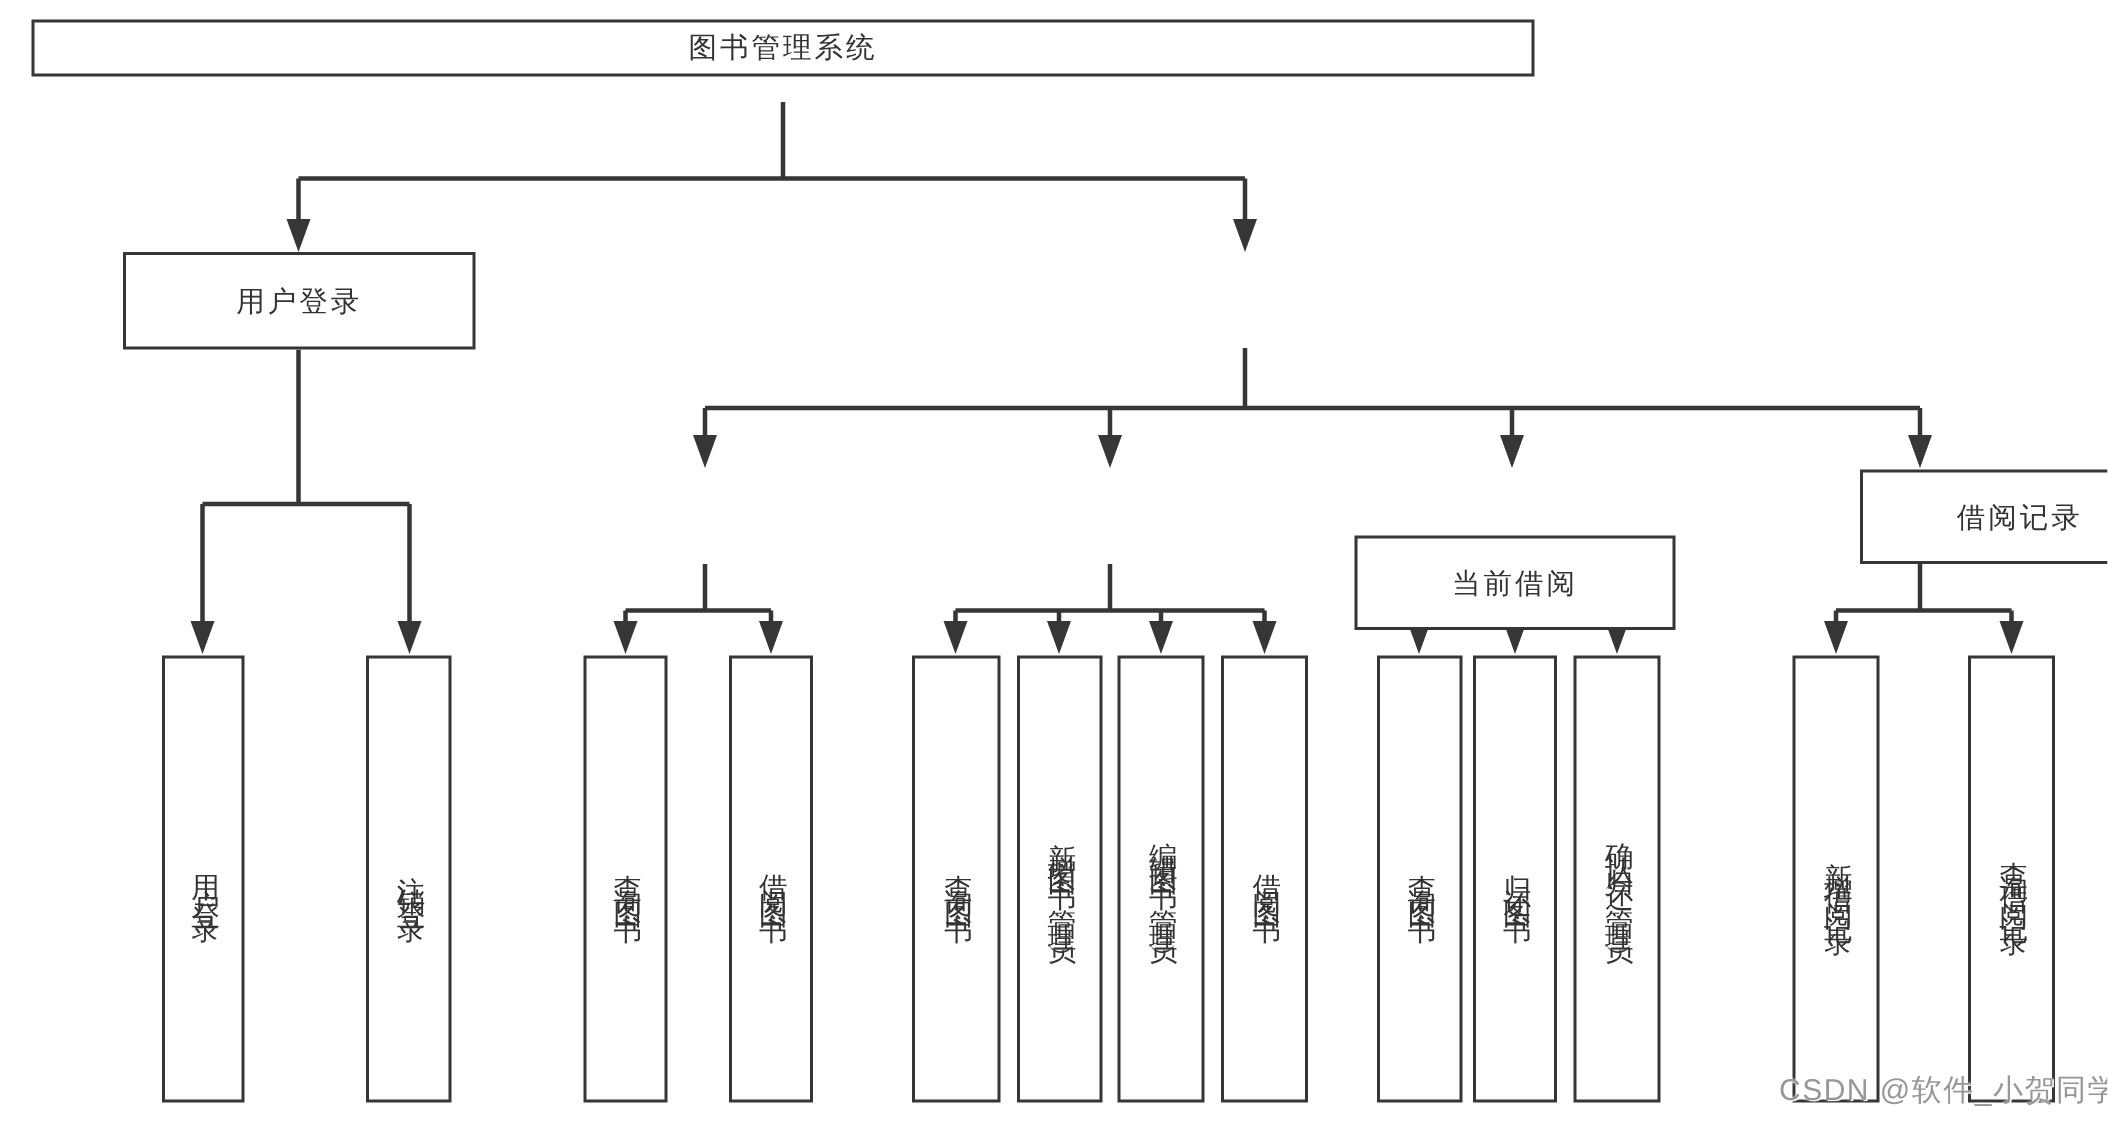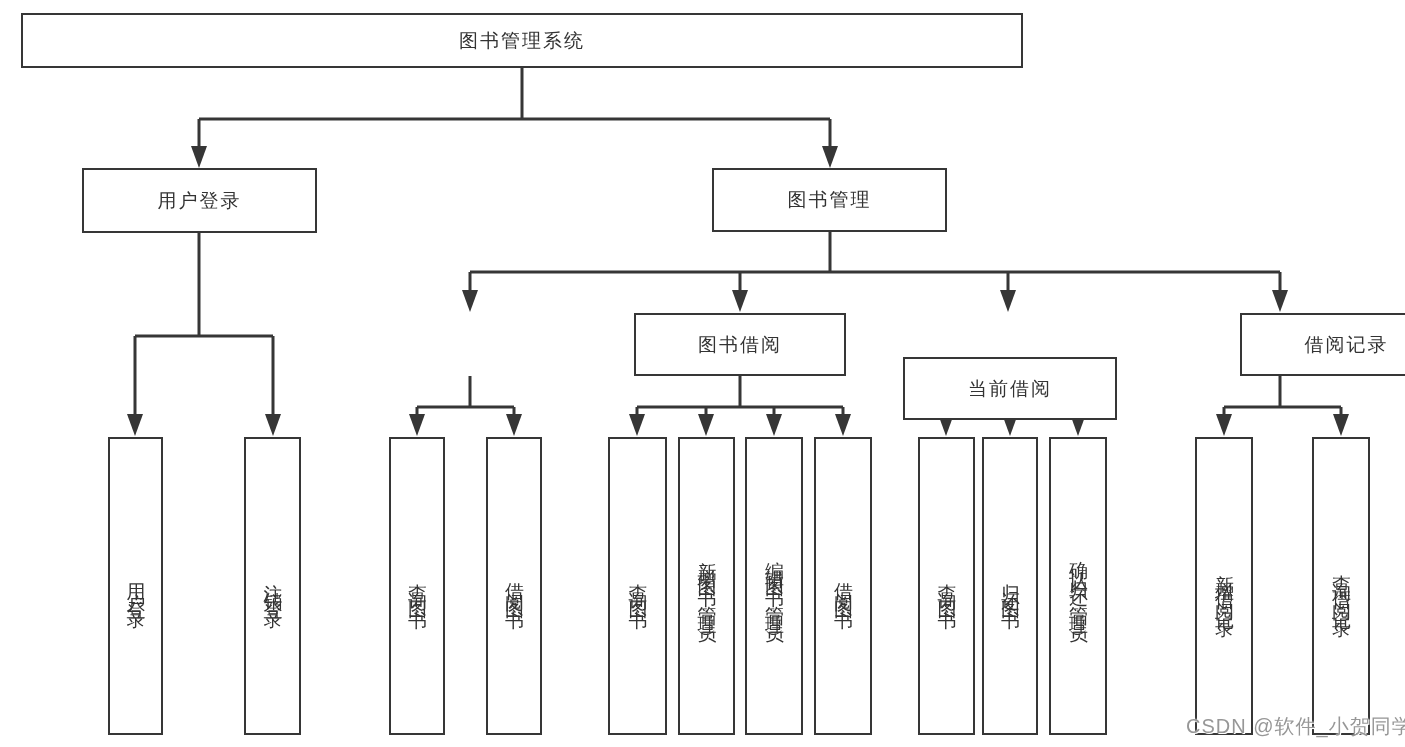--- a/index.html
+++ b/index.html
@@ -82,34 +82,28 @@
       <polygon points="766,414 782,414 774,436"></polygon>
       <polygon points="835,414 851,414 843,436"></polygon>
       <polygon points="938,414 954,414 946,436"></polygon>
       <polygon points="1002,414 1018,414 1010,436"></polygon>
       <polygon points="1070,414 1086,414 1078,436"></polygon>
       <polygon points="1216,414 1232,414 1224,436"></polygon>
       <polygon points="1333,414 1349,414 1341,436"></polygon>
     </g>
   </svg>
 
-  <div class="node" style="left:21px; top:13px; width:1002px; height:55px;">
+  <div class="node" style="left:21px; top:13px; width:1002px; height:38px;">
     <span>图书管理系统</span>
   </div>
 
   <div class="node" style="left:82px; top:168px; width:235px; height:65px;">
     <span>用户登录</span>
   </div>
-  <div class="node" style="left:712px; top:168px; width:235px; height:64px;">
-    <span>图书管理</span>
-  </div>
 
-  <div class="node" style="left:634px; top:313px; width:212px; height:63px;">
-    <span>图书借阅</span>
-  </div>
   <div class="node" style="left:903px; top:313px; width:214px; height:63px;margin-top:44px;">
     <span>当前借阅</span>
   </div>
   <div class="node" style="left:1240px; top:313px; width:213px; height:63px;">
     <span>借阅记录</span>
   </div>
 
   <div class="node vnode" style="left:108px; top:437px; width:55px; height:298px;">
     <span>用户登录</span>
   </div>

